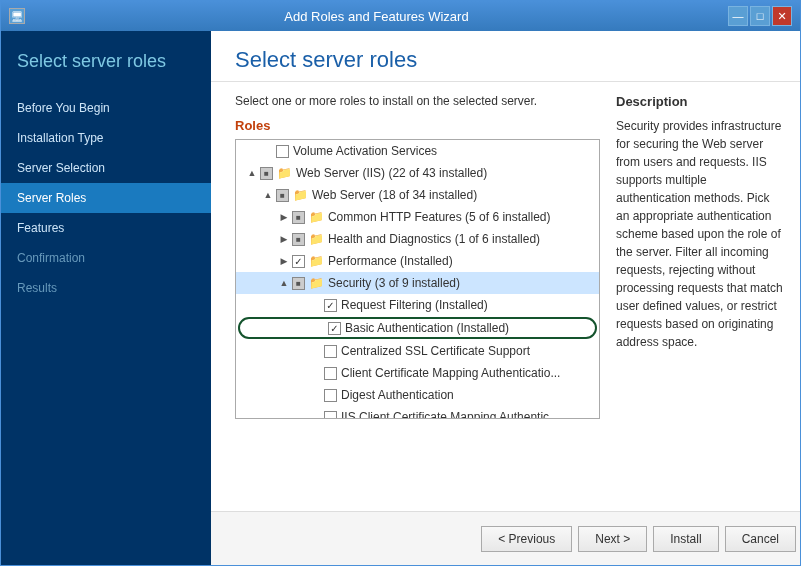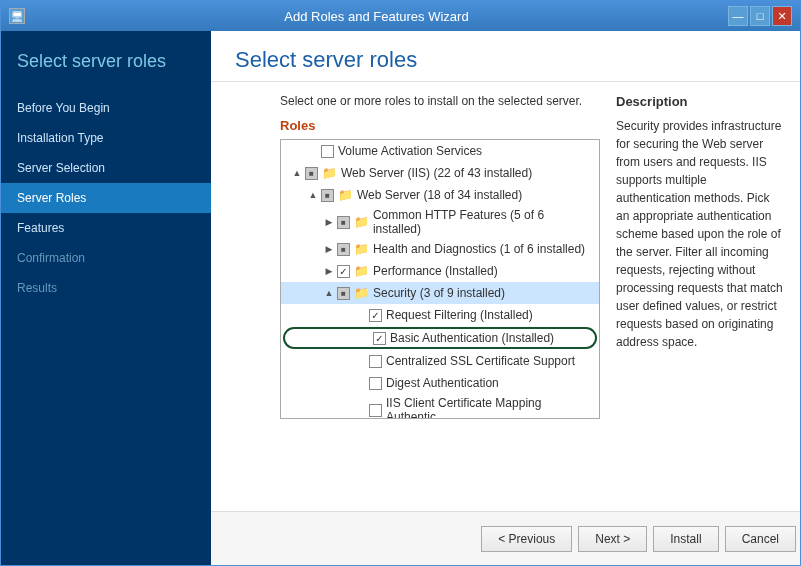--- a/index.html
+++ b/index.html
@@ -117,21 +117,20 @@
       font-size: 10px;
     }
     .dest-server-name {
       color: #333;
     }
     .main-body {
       flex: 1;
       display: flex;
       padding: 12px 0 0 24px;
       overflow: hidden;
-      margin-left: 45px;
     }
     .roles-section {
       flex: 1;
       display: flex;
       flex-direction: column;
       overflow: hidden;
     }
     .instruction-text {
       font-size: 12px;
       color: #333;
@@ -379,20 +378,28 @@
 
               <li class="tree-item indent4">
                 <span class="expand-placeholder"></span>
                 <span class="expand-placeholder"></span>
                 <span class="checkbox-wrap">
                     <span class="cb"></span>
                   </span>
                 <span>Centralized SSL Certificate Support</span>
               </li>
 
+              <li class="tree-item indent4">
+                <span class="expand-placeholder"></span>
+                <span class="expand-placeholder"></span>
+                <span class="checkbox-wrap">
+                    <span class="cb"></span>
+                  </span>
+                <span>Client Certificate Mapping Authenticatio...</span>
+              </li>
 
               <li class="tree-item indent4">
                 <span class="expand-placeholder"></span>
                 <span class="expand-placeholder"></span>
                 <span class="checkbox-wrap">
                     <span class="cb"></span>
                   </span>
                 <span>Digest Authentication</span>
               </li>
 

